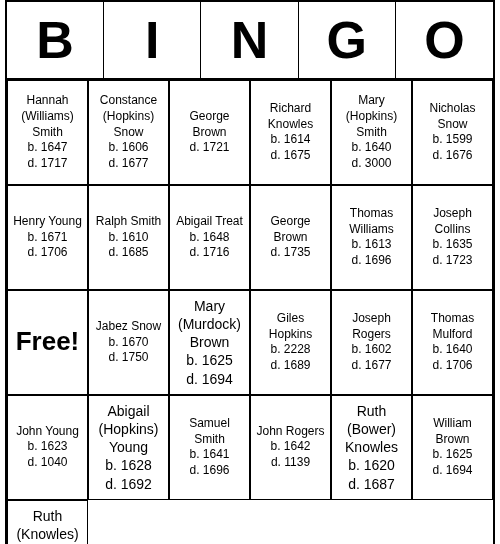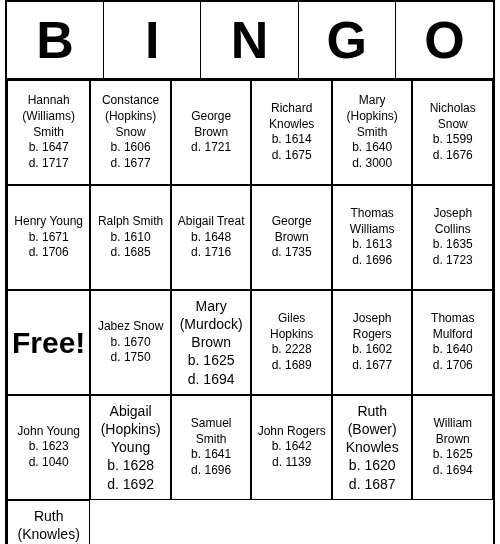--- a/index.html
+++ b/index.html
@@ -47,21 +47,21 @@
       align-items: center;
       justify-content: center;
     }
     .bingo-cell .name {
       font-weight: normal;
     }
     .bingo-cell .dates {
       font-weight: normal;
     }
     .free-cell {
-      font-size: 30px;
+      font-size: 26px;
       font-weight: bold;
     }
     .small-text {
       font-size: 14px;
     }
   </style>
 </head>
 <body>
 
 <div class="bingo-card">

